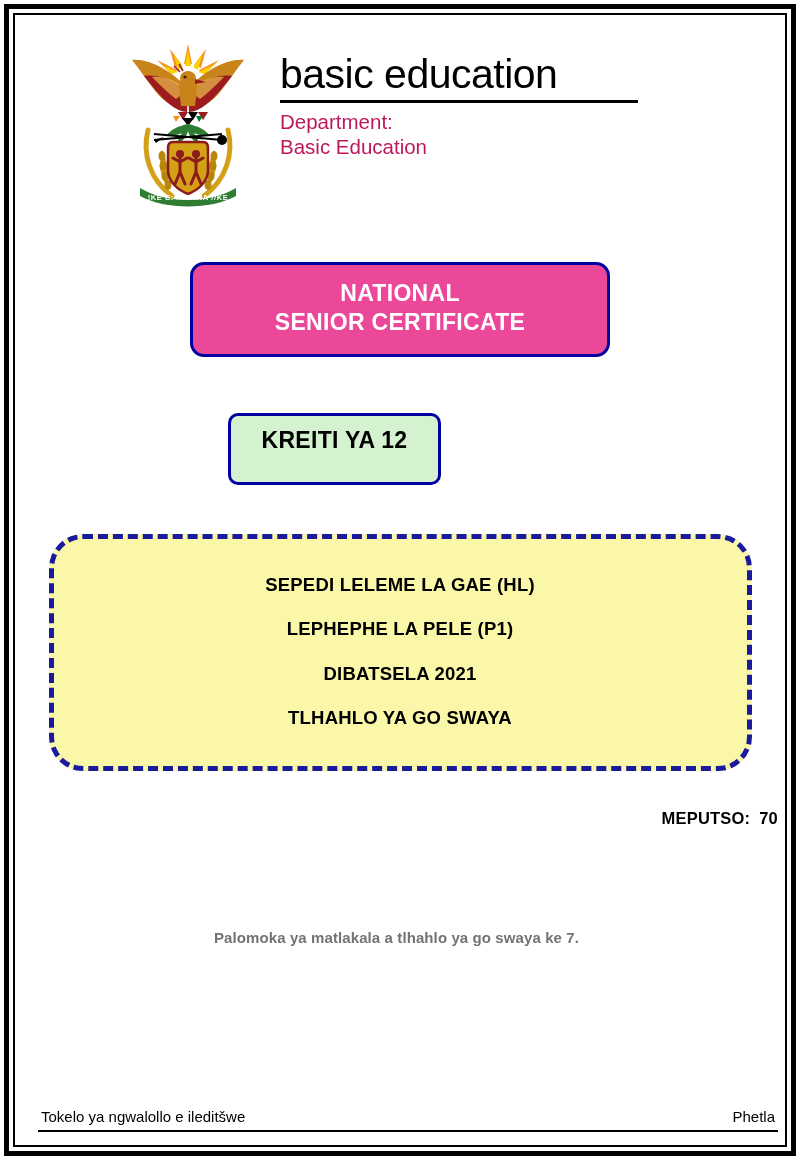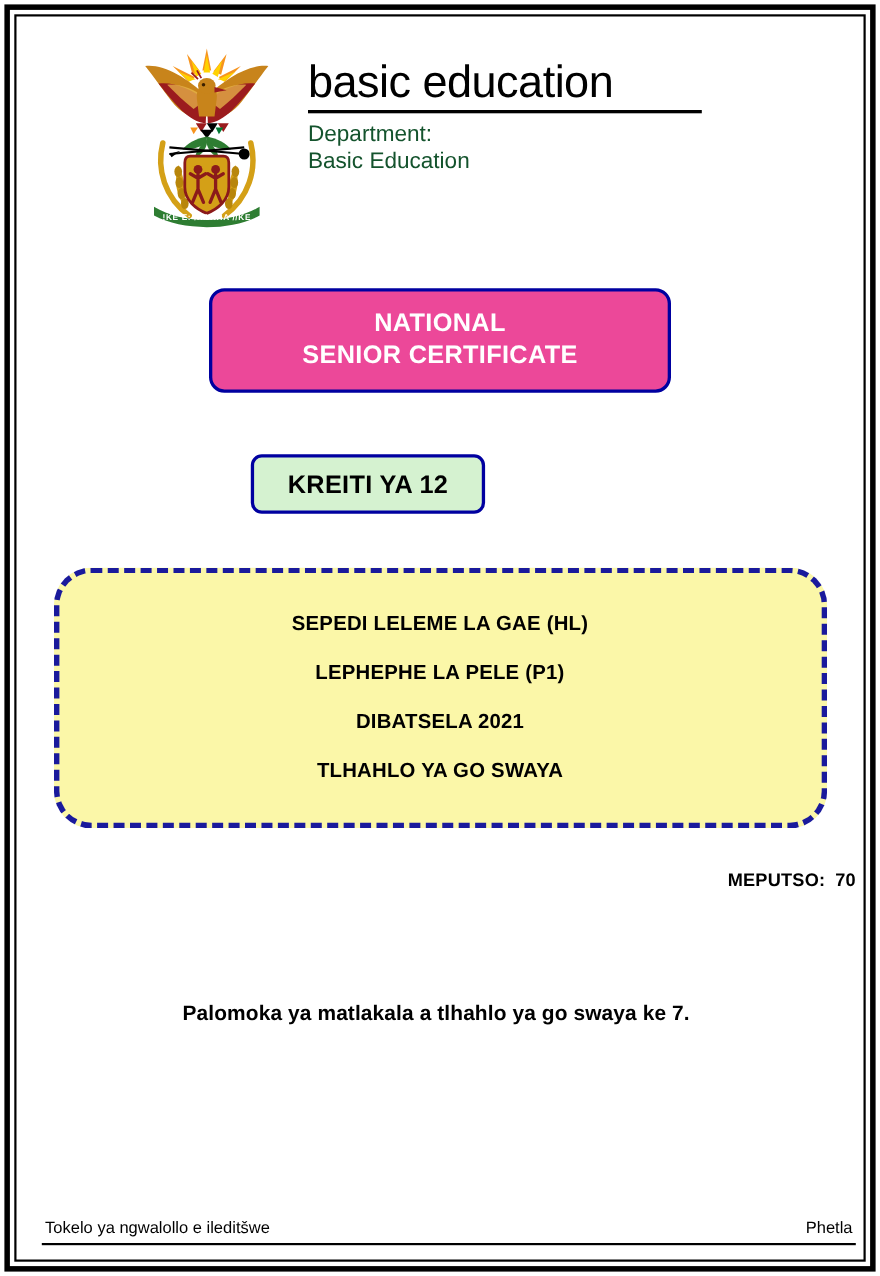--- a/index.html
+++ b/index.html
@@ -78,21 +78,21 @@
   }
   .logo-rule {
     border-top: 3px solid #000000;
     margin-top: 5px;
     margin-bottom: 6px;
     width: 358px;
   }
   .logo-line {
     font-size: 20.5px;
     line-height: 1.22;
-    color: #14532d;
+    color: #be185d;
     white-space: nowrap;
   }
   .logo-line.bold {
     font-weight: bold;
     font-size: 21.5px;
     letter-spacing: 0.1px;
   }
 
   
   .nsc-wrap {
@@ -118,21 +118,21 @@
   .grade-wrap {
     margin-top: 56px;
     text-align: center;
     padding-right: 131px;
   }
   .grade-box {
     display: inline-block;
     background: #D5F2D0;
     border: 3px solid #0000A0;
     border-radius: 10px;
-    padding: 11px 31px 10px 31px;
+    padding: 11px 31px 28px 31px;
     font-weight: bold;
     font-size: 23px;
     letter-spacing: 0.3px;
     color: #000000;
   }
 
   
   .subject-wrap {
     margin-top: 49px;
     text-align: center;
@@ -167,23 +167,23 @@
     color: #000000;
     text-align: right;
   }
   .marks .marks-gap { display: inline-block; width: 9px; }
 
   
   .pages-note {
     margin-top: 101px;
     text-align: center;
     font-weight: bold;
-    font-size: 19px;
+    font-size: 15px;
     letter-spacing: 0.1px;
-    color: #000000;
+    color: #737373;
     padding-right: 7px;
   }
 
   
   .footer {
     position: absolute;
     left: 16px;
     right: 0;
     bottom: 6px;
   }

